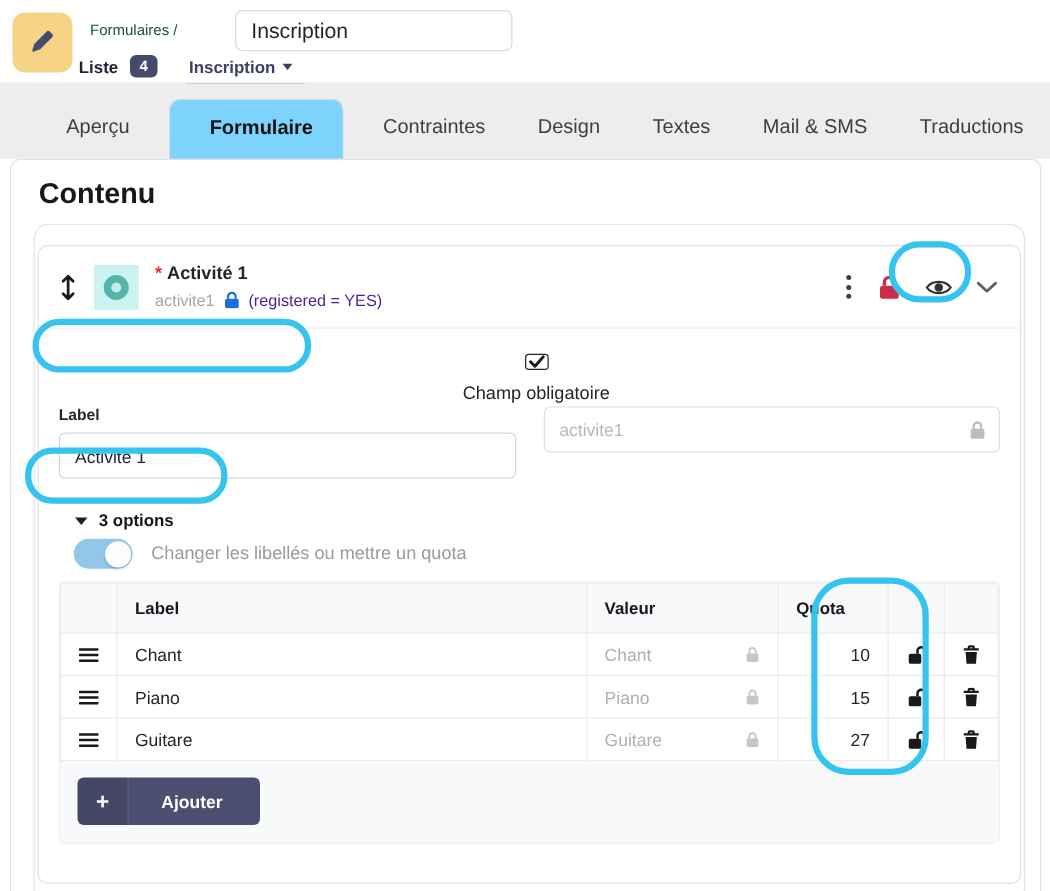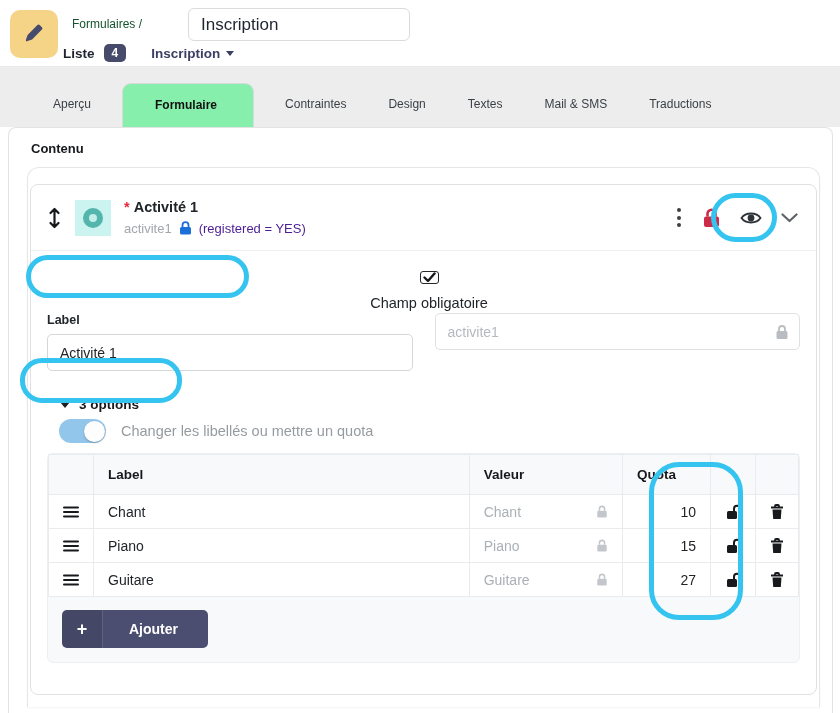--- a/index.html
+++ b/index.html
@@ -30,35 +30,35 @@
     border-radius:5px; padding:2px 8px; line-height:14px;
   }
   .subnav-active { color:#3b3f63; font-weight:700; margin-left:14px; display:flex; align-items:center; gap:6px;
     border-bottom:3px solid #3b3f63; padding-bottom:6px; margin-bottom:-9px; padding-left:2px; padding-right:10px; }
   .caret-down-navy { width:0; height:0; border-left:4.5px solid transparent; border-right:4.5px solid transparent; border-top:5px solid #3b3f63; }
 
   
   .tab-band { height:60px; background:#ededee; position:relative; }
   .tabs { display:flex; align-items:flex-end; height:60px; padding-left:32px; }
   .tab {
-    font-size:12px; color:#3a3f44; padding:12px 21px 16px 21px; cursor:pointer; white-space:nowrap;
+    font-size:16px; color:#3a3f44; padding:12px 21px 16px 21px; cursor:pointer; white-space:nowrap;
   }
   .tab.active {
-    background:#86efac; font-weight:700; color:#111;
+    background:#7dd3fc; font-weight:700; color:#111;
     border:1px solid #d9dadd; border-bottom:none; border-radius:9px 9px 0 0;
-    padding:14px 36px 15px 32px; margin:0 10px;text-align:right;
+    padding:14px 24px 15px 32px; margin:0 10px;text-align:right;
   }
 
   
   .main-panel {
     position:absolute; left:8px; right:7px; top:127px; bottom:0;
     background:#fff; border:1px solid #e2e3e5; border-bottom:none; border-radius:8px 8px 0 0;
   }
   .content-bar { display:flex; align-items:center; padding:13px 14px 10px 22px; }
-  .content-title { font-size:13px; font-weight:700; color:#16181d; flex:0 0 auto; }
+  .content-title { font-size:23px; font-weight:700; color:#16181d; flex:0 0 auto; }
   .content-actions { margin-left:auto; display:flex; align-items:center; position:relative; }
   .btn { border:none; font-family:inherit; font-size:14px; height:35px; border-radius:6px; cursor:pointer; }
   .btn-gray { background:#dcdcde; color:#4a4d52; padding:0 17px; margin-right:17px; }
   .btn-green { background:#22a94c; color:#fff; font-weight:700; padding:0 16px 0 14px; border-radius:6px 6px 6px 6px; }
   .btn-red { background:#d8103f; color:#fff; font-weight:700; padding:0 14px 0 16px; margin-left:11px; }
   .or-badge {
     position:absolute; right:96px; top:50%; transform:translateY(-50%);
     width:27px; height:27px; border-radius:50%; background:#fff; color:#7a7f85;
     font-size:12.5px; display:flex; align-items:center; justify-content:center; z-index:2;
   }

